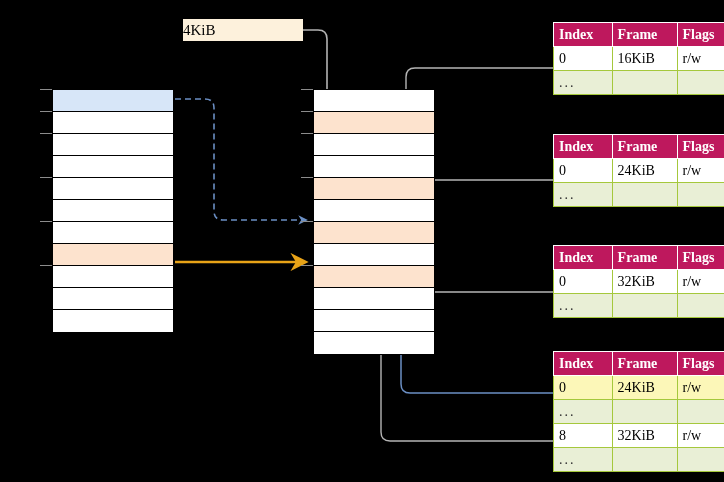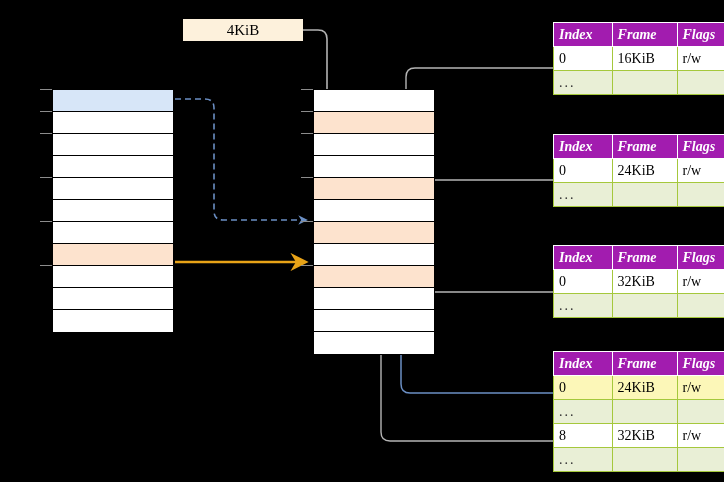--- a/index.html
+++ b/index.html
@@ -16,21 +16,20 @@
     font-family: "Liberation Serif", "DejaVu Serif", serif;
   }
 
   
   .label-box {
     position: absolute;
     background: #fdf1dc;
     color: #000000;
     font-size: 15px;
     line-height: 22px;
-    text-align: center;
     white-space: nowrap;
   }
 
   
   .mem-col {
     position: absolute;
     border: 1px solid #000000;
     box-sizing: border-box;
     background: #ffffff;
   }
@@ -65,25 +64,24 @@
     border: 1px solid #a5c83c;
     padding: 2px 5px;
     height: 24px;
     box-sizing: border-box;
     text-align: left;
     vertical-align: middle;
     white-space: nowrap;
     overflow: hidden;
   }
   .ptable th {
-    background: #a21caf;
+    background: #be185d;
     color: #ffffff;
     font-weight: bold;
     border-color: #ffffff;
-    font-style: italic;
   }
   .ptable tr.ellipsis td {
     background: #e9efd6;
     color: #333333;
     letter-spacing: 2px;
   }
   .ptable td.hl { background: #fcf7b8; }
   .col-index { width: 56px; }
   .col-frame { width: 62px; }
   .col-flags { width: 53px; }

